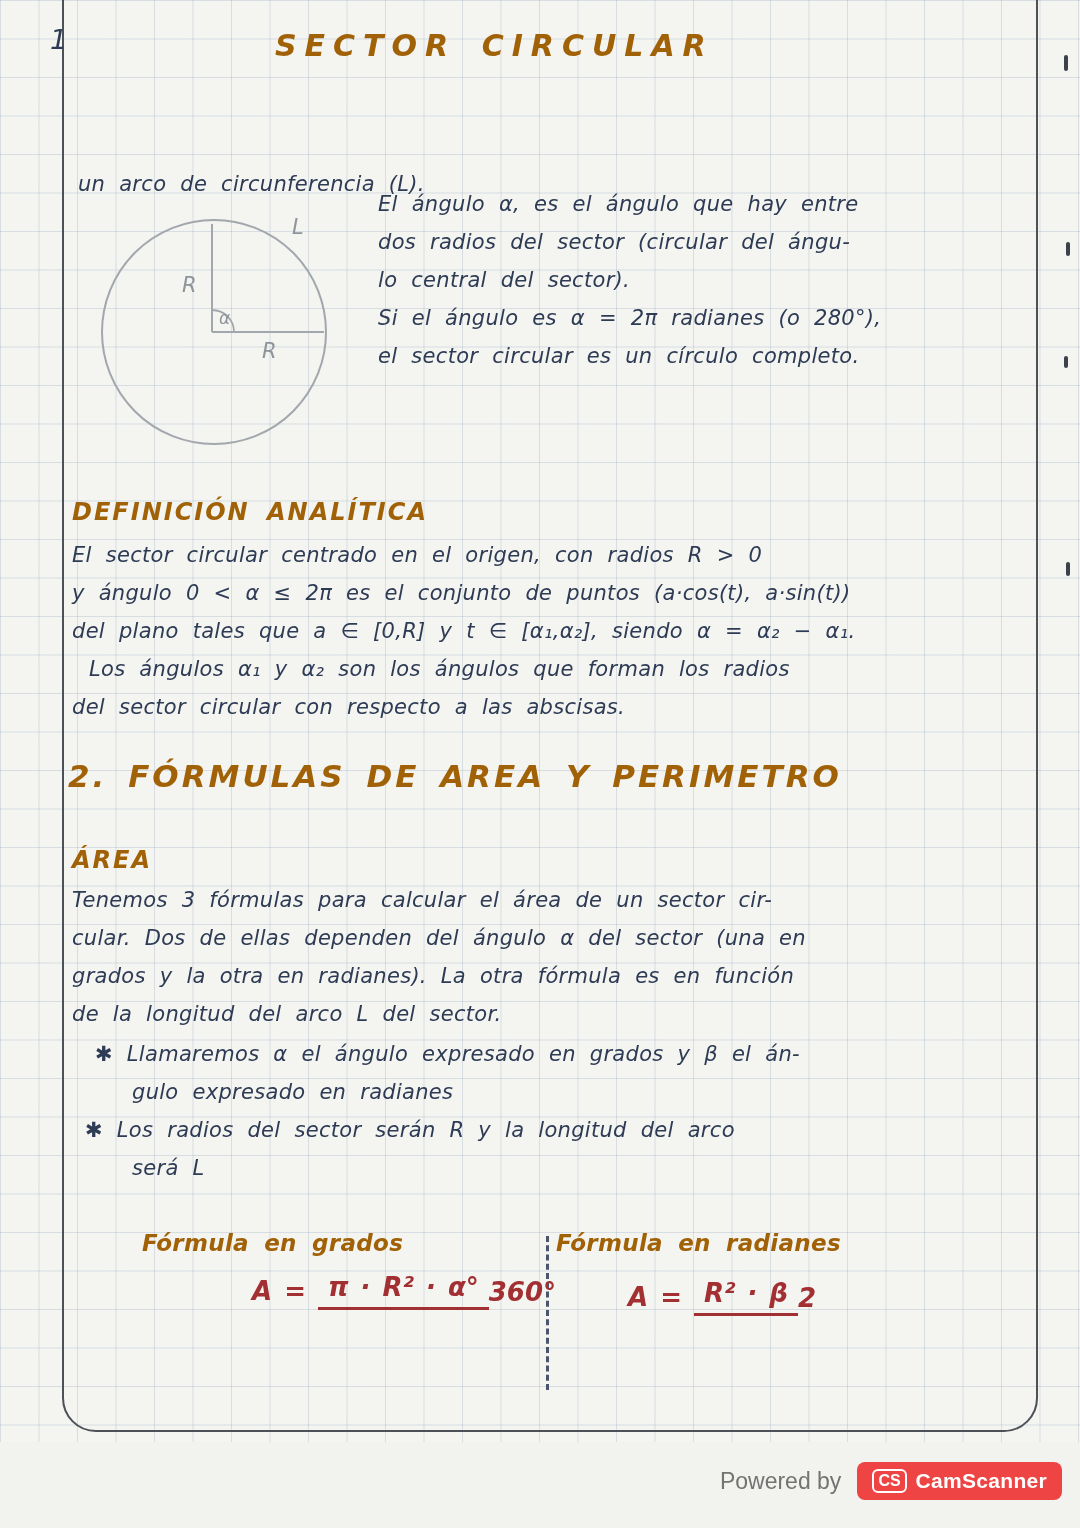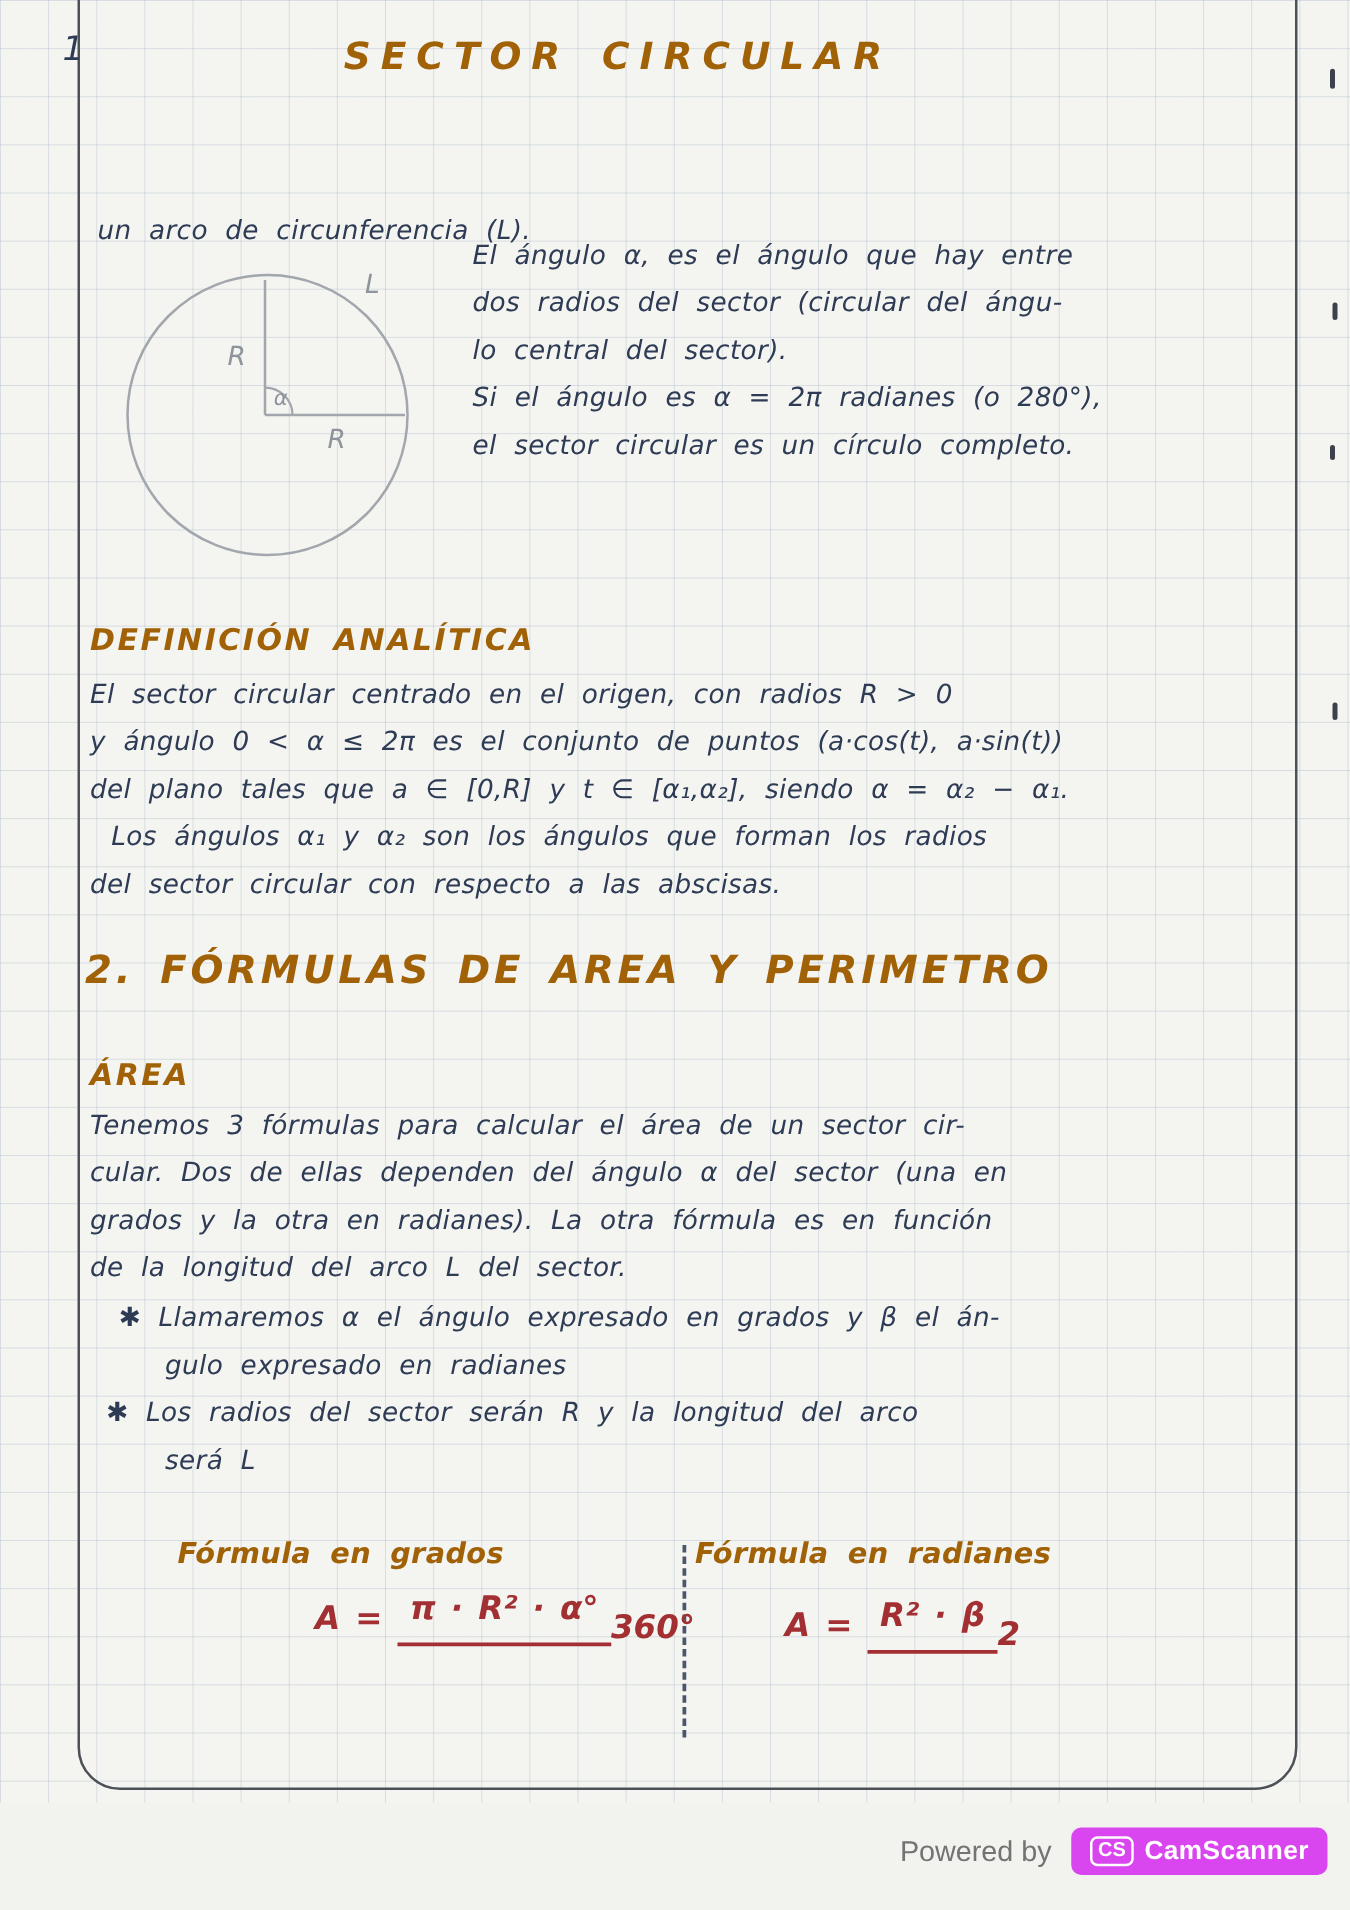--- a/index.html
+++ b/index.html
@@ -42,35 +42,35 @@
   .f-title{position:absolute;font-size:23px;white-space:nowrap;}
   .pagenum{position:absolute;left:50px;top:24px;font-size:27px;}
   .diagram{position:absolute;left:92px;top:206px;}
   .formula{
     position:absolute;display:flex;align-items:center;gap:12px;
     color:#a22f32;font-size:26px;font-style:italic;font-weight:bold;
     word-spacing:3px;
   }
   .frac{display:inline-flex;flex-direction:row;text-align:center;}
   .frac .num{padding:0 10px 5px;border-bottom:3px solid #a22f32;}
-  .frac .den{padding-top:15px;}
+  .frac .den{padding-top:5px;}
   .separator{
     position:absolute;left:546px;top:1236px;height:154px;width:0;
     border-left:3px dashed #2e3b55;opacity:0.85;
   }
   .artifact{position:absolute;width:4px;background:#3d424a;border-radius:2px;}
   .footer{
     position:absolute;top:1462px;right:18px;
     display:flex;align-items:center;gap:16px;
     font-family:"Liberation Sans", sans-serif;
   }
   .powered{color:#737373;font-size:23px;}
   .cs-badge{
     display:flex;align-items:center;gap:9px;
-    background:#d946ef;border-radius:8px;padding:7px 15px;
+    background:#ef4444;border-radius:8px;padding:7px 15px;
   }
   .cs-icon{
     color:#ffffff;border:2.5px solid #ffffff;border-radius:6px;
     font-size:16px;font-weight:bold;padding:2px 4px;line-height:1;
   }
   .cs-text{color:#ffffff;font-size:21px;font-weight:bold;letter-spacing:0.3px;}
   svg text{font-family:"DejaVu Sans", sans-serif;font-style:italic;fill:#8e949b;}
 </style>
 </head>
 <body>

